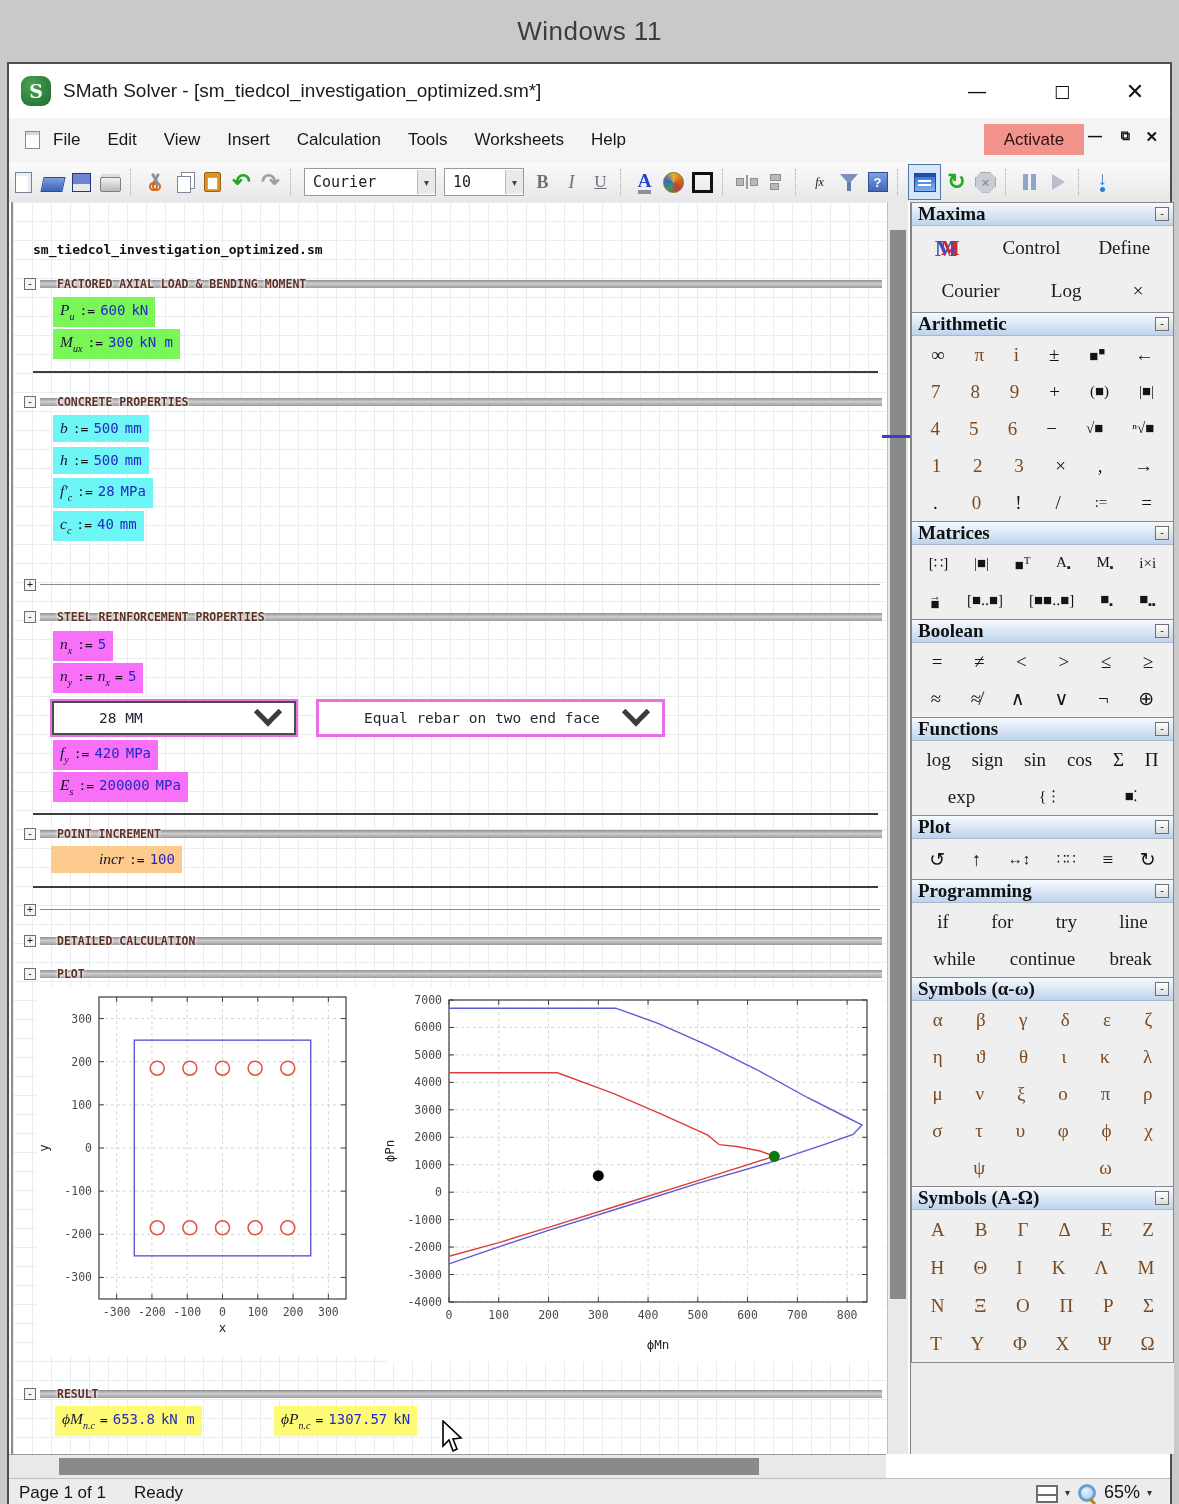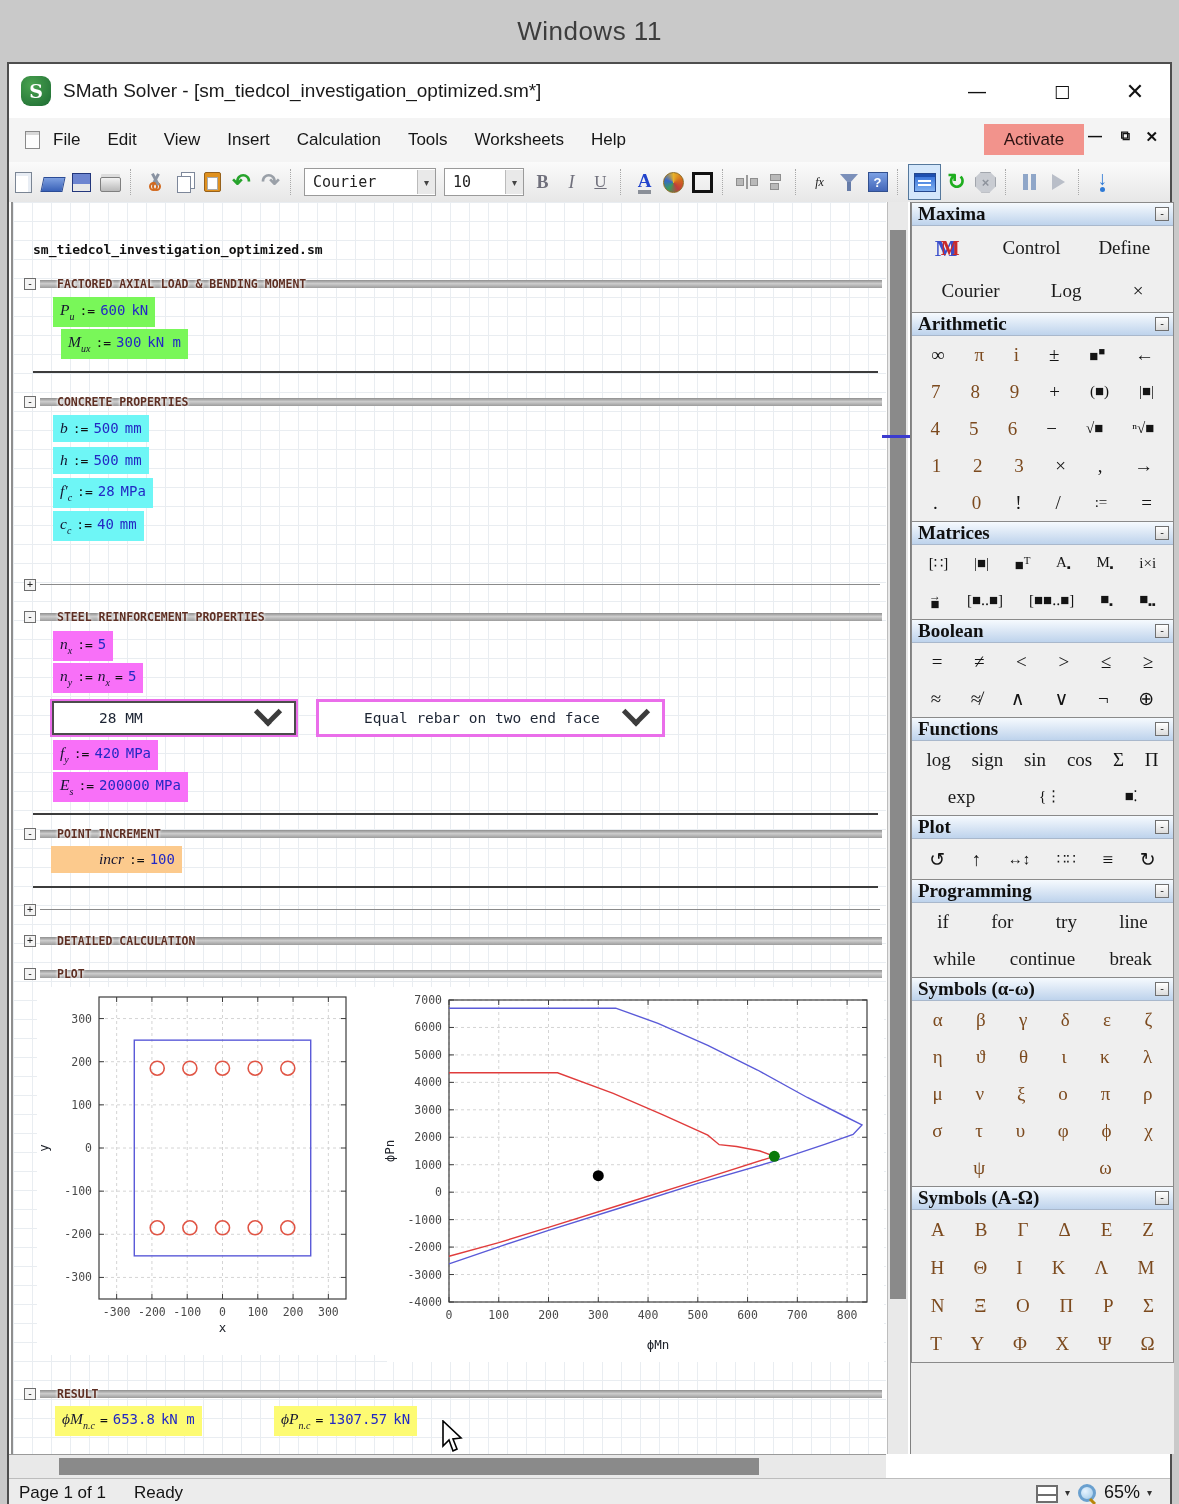--- a/index.html
+++ b/index.html
@@ -288,21 +288,21 @@
     <div class="main">
       <div class="worksheet">
         <div class="doctitle">sm_tiedcol_investigation_optimized.sm</div>
 
         <div class="sect" style="top:76px">
           <span class="colbox">-</span>
           <span class="sbar"></span>
           <span class="slabel">FACTORED AXIAL LOAD &amp; BENDING MOMENT</span>
         </div>
         <div class="expr" style="left: 40px; top: 95px; background: rgb(121, 247, 89);"><span class="vn">P</span><sub class="">u</sub><span class="vop">:=</span><span class="vval">600</span><span class="vunit">kN</span></div>
-        <div class="expr" style="left: 48px; top: 127px; background: rgb(121, 247, 89); text-align: center;"><span class="vn">M</span><sub class="">ux</sub><span class="vop">:=</span><span class="vval">300</span><span class="vunit">kN m</span></div>
+        <div class="expr" style="left: 40px; top: 127px; background: rgb(121, 247, 89); text-align: center;"><span class="vn">M</span><sub class="">ux</sub><span class="vop">:=</span><span class="vval">300</span><span class="vunit">kN m</span></div>
         <div class="wline" style="top:169px"></div>
 
         <div class="sect" style="top:194px">
           <span class="colbox">-</span>
           <span class="sbar"></span>
           <span class="slabel">CONCRETE PROPERTIES</span>
         </div>
         <div class="expr" style="left: 40px; top: 213px; background: rgb(110, 246, 246);"><span class="vn">b</span><span class="vop">:=</span><span class="vval">500</span><span class="vunit">mm</span></div>
         <div class="expr" style="left: 40px; top: 245px; background: rgb(110, 246, 246);"><span class="vn">h</span><span class="vop">:=</span><span class="vval">500</span><span class="vunit">mm</span></div>
         <div class="expr" style="left: 40px; top: 276px; background: rgb(110, 246, 246);"><span class="vn">f'</span><sub class="">c</sub><span class="vop">:=</span><span class="vval">28</span><span class="vunit">MPa</span></div>

